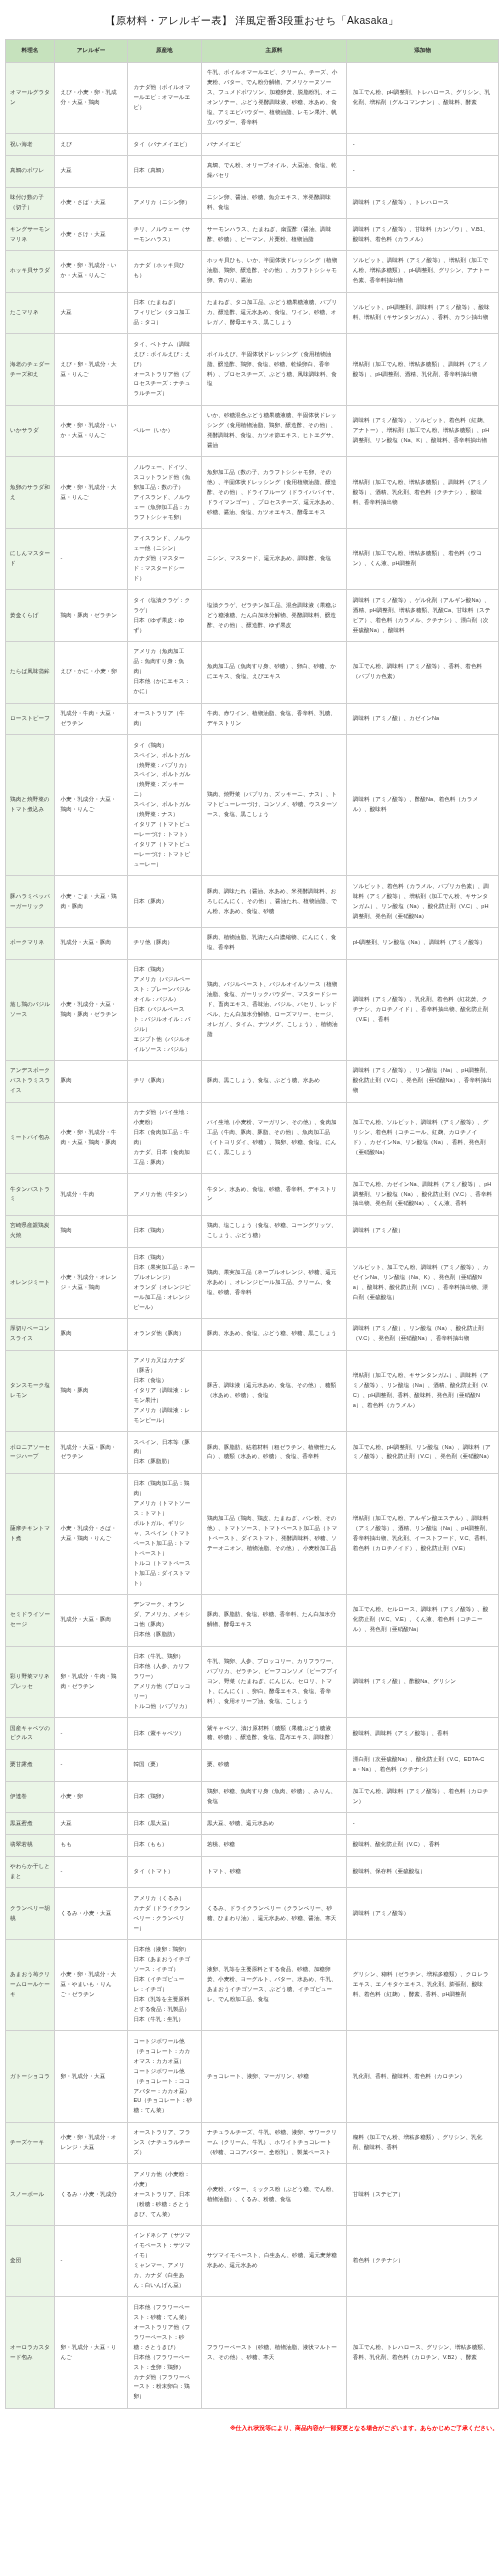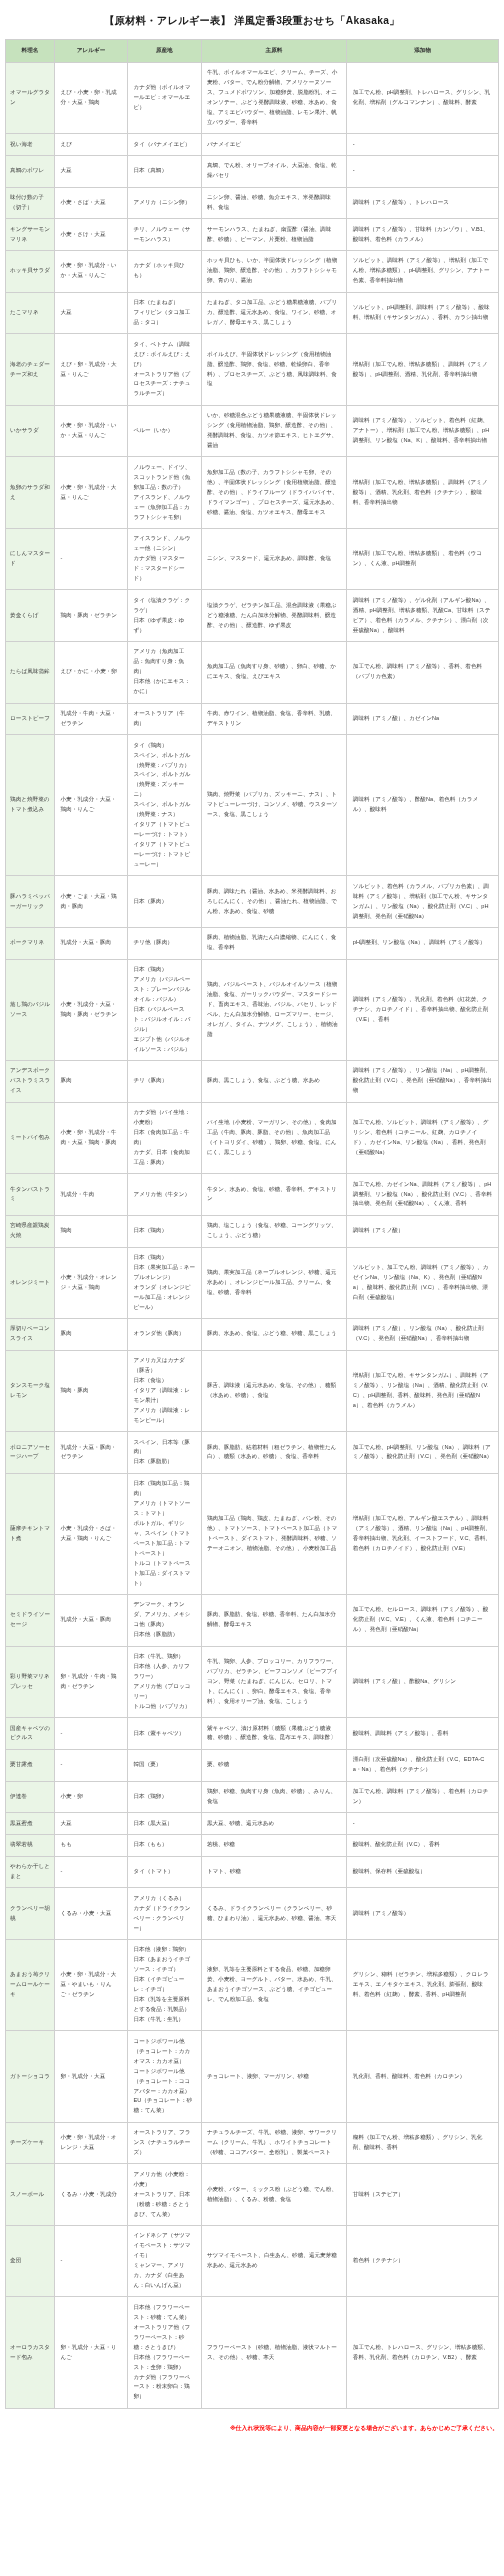--- a/index.html
+++ b/index.html
@@ -12,21 +12,21 @@
   *{box-sizing:border-box;}
   html,body{margin:0;padding:0;background:#ffffff;}
   body{
     width:504px;
     font-family:"Liberation Sans","DejaVu Sans",sans-serif;
     color:var(--text);
   }
   .page{padding:5.4px 4.8px 25px 4.8px;}
   .page-title{
     font-size:10.2px;
-    font-weight:bold;
+    font-weight:normal;
     text-align:center;
     color:#1b1b1b;
     margin:8.6px 0 10.7px 0;
     letter-spacing:0.3px;
   }
   table.allergy{
     width:494px;
     border-collapse:collapse;
     table-layout:fixed;
   }

